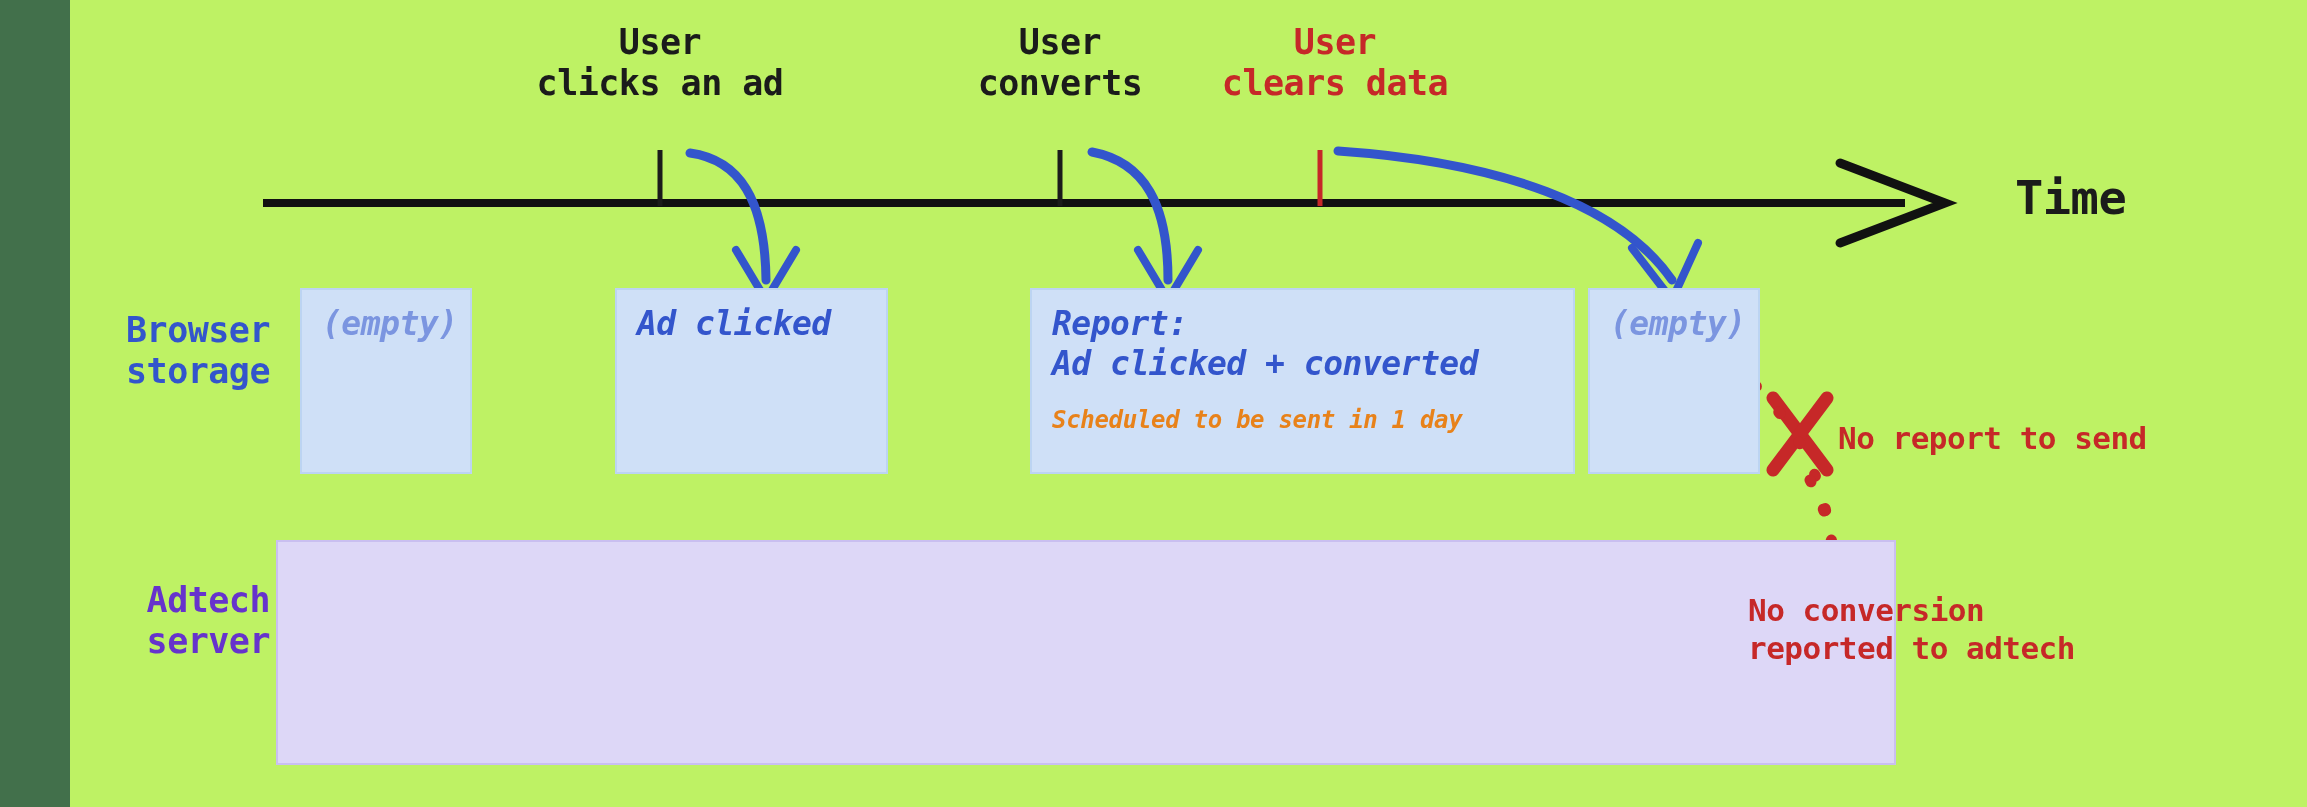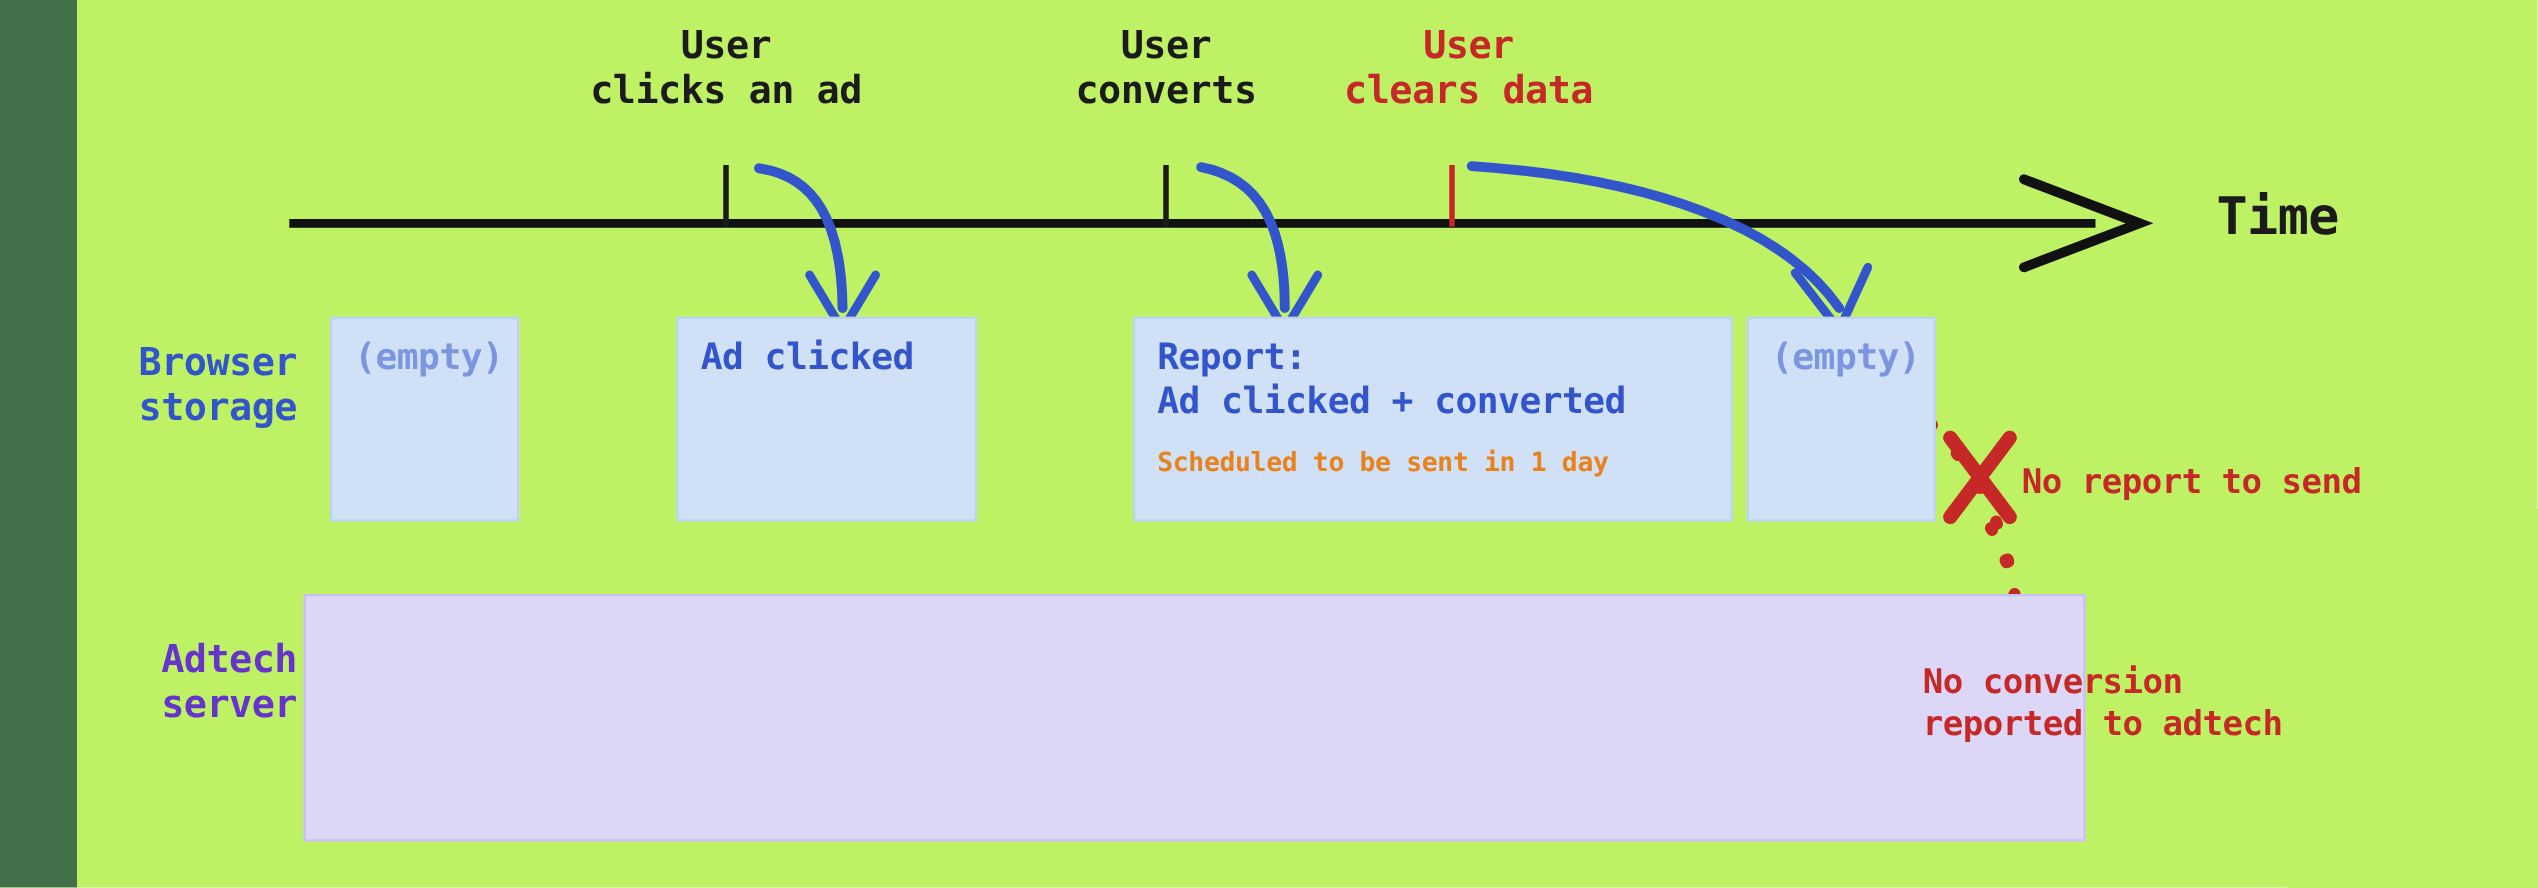--- a/index.html
+++ b/index.html
@@ -75,20 +75,21 @@
     left: 20px; top: 580px; width: 250px;
     color: #6633cc;
   }
 
   
   .storage-box {
     position: absolute;
     background: #cfe0f7;
     border: 2px solid #bcd4f2;
     box-sizing: border-box;
+    font-style: italic;
   }
   .box-text {
     position: absolute;
     left: 20px;
     top: 14px;
     right: 10px;
     font-size: 33px;
     line-height: 1.22;
     font-weight: bold;
     letter-spacing: -0.5px;
@@ -125,21 +126,21 @@
   .red-note {
     position: absolute;
     color: #c62828;
     font-weight: bold;
     font-size: 31px;
     line-height: 1.22;
     letter-spacing: -0.5px;
     white-space: pre;
   }
   #note-no-report { left: 1838px; top: 420px; }
-  #note-no-conv   { left: 1748px; top: 592px; margin-top: 10px; }
+  #note-no-conv   { left: 1748px; top: 592px; }
 </style>
 </head>
 <body>
 
 <div id="stage">
 
   <div id="left-strip"></div>
 
   <svg id="svg-layer" viewBox="0 0 2307 807" xmlns="http://www.w3.org/2000/svg">
 

